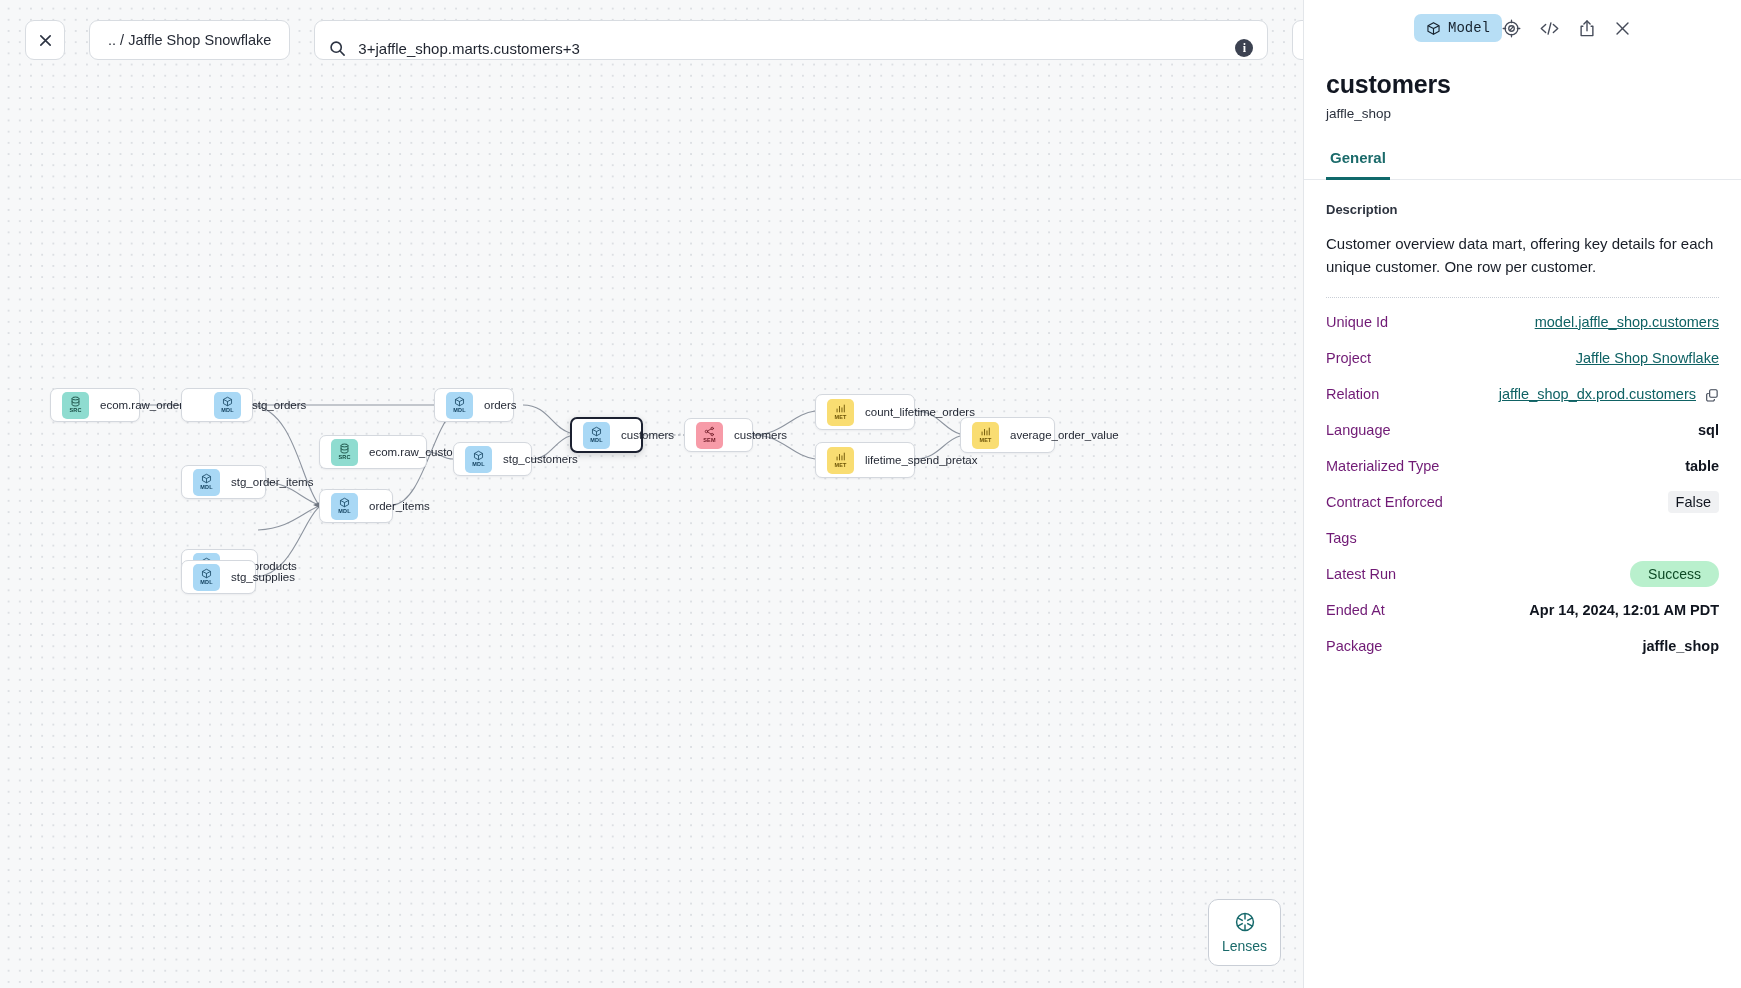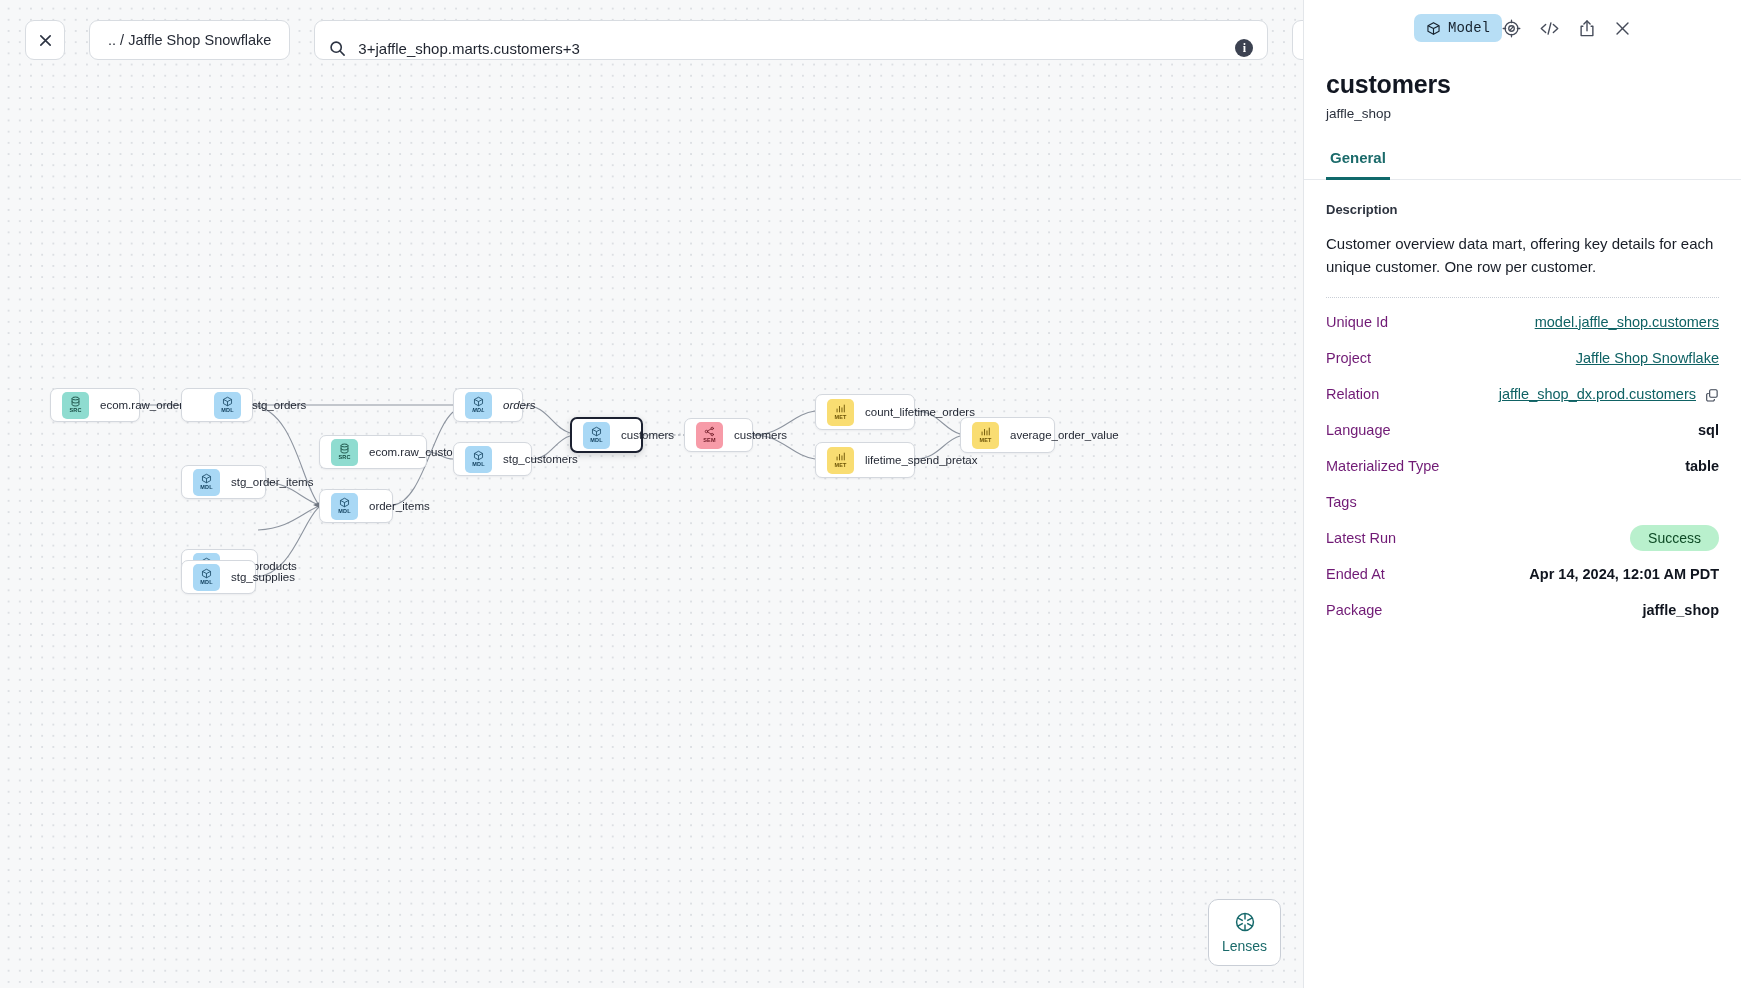--- a/index.html
+++ b/index.html
@@ -316,21 +316,21 @@
               <span class="bi">
                 <svg width="11" height="11" viewBox="0 0 18 18" fill="none" stroke="currentColor" stroke-width="1.3" stroke-linejoin="round">
                   <path d="M9 2 L15.6 5.6 L15.6 12.4 L9 16 L2.4 12.4 L2.4 5.6 Z"></path>
                   <path d="M2.4 5.6 L9 9.1 L15.6 5.6 M9 9.1 L9 16"></path>
                 </svg>
               </span>
               <span class="bl">MDL</span>
             </div>
             <div class="node-label">order_items</div>
           </div>
-          <div class="node" style="left: 453px; top: 388px; width: 70px; height: 34px; font-style: italic;">
+          <div class="node" style="left: 434px; top: 388px; width: 80px; height: 34px;">
             <div class="node-badge badge-mdl">
               <span class="bi">
                 <svg width="11" height="11" viewBox="0 0 18 18" fill="none" stroke="currentColor" stroke-width="1.3" stroke-linejoin="round">
                   <path d="M9 2 L15.6 5.6 L15.6 12.4 L9 16 L2.4 12.4 L2.4 5.6 Z"></path>
                   <path d="M2.4 5.6 L9 9.1 L15.6 5.6 M9 9.1 L9 16"></path>
                 </svg>
               </span>
               <span class="bl">MDL</span>
             </div>
             <div class="node-label">orders</div>
@@ -495,20 +495,24 @@
           </div>
           <div class="row">
             <div class="row-key">Language</div>
             <div class="row-val bold">sql</div>
           </div>
           <div class="row">
             <div class="row-key">Materialized Type</div>
             <div class="row-val bold">table</div>
           </div>
           <div class="row">
+            <div class="row-key">Contract Enforced</div>
+            <div class="chip-grey">False</div>
+          </div>
+          <div class="row">
             <div class="row-key">Tags</div>
             <div class="row-val"></div>
           </div>
           <div class="row">
             <div class="row-key">Latest Run</div>
             <div class="chip-green">Success</div>
           </div>
           <div class="row">
             <div class="row-key">Ended At</div>
             <div class="row-val bold">Apr 14, 2024, 12:01 AM PDT</div>

